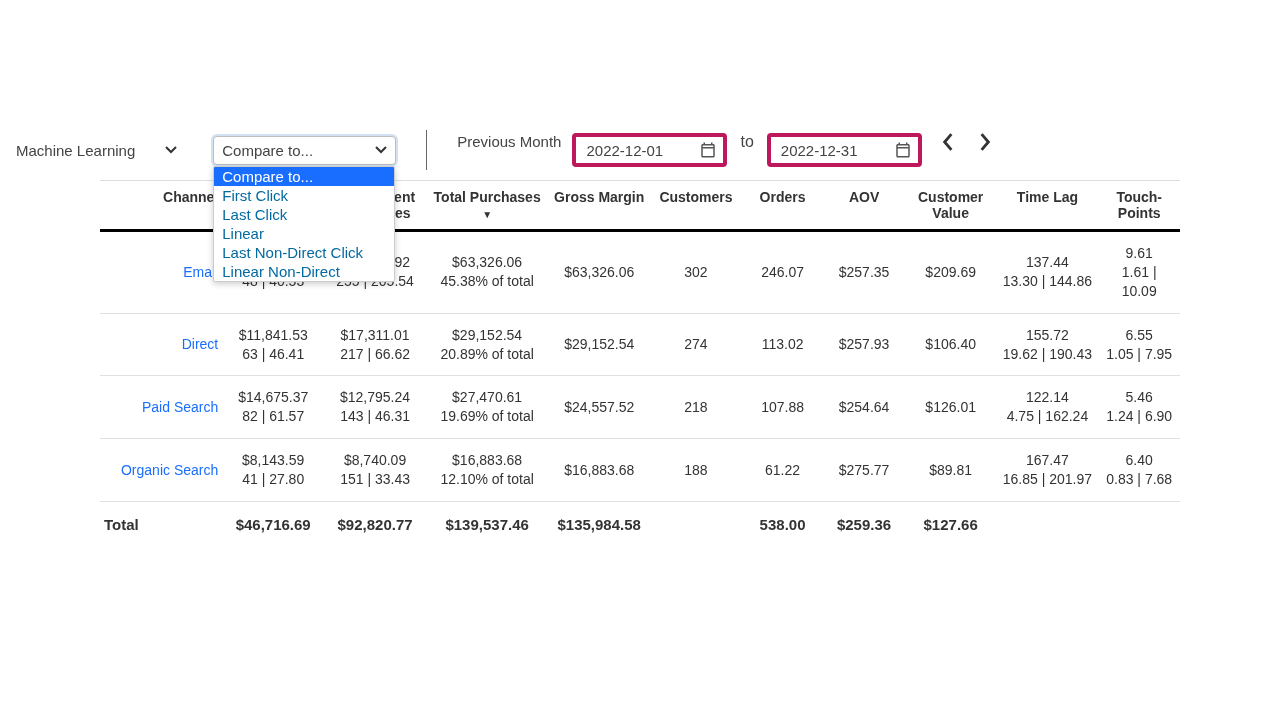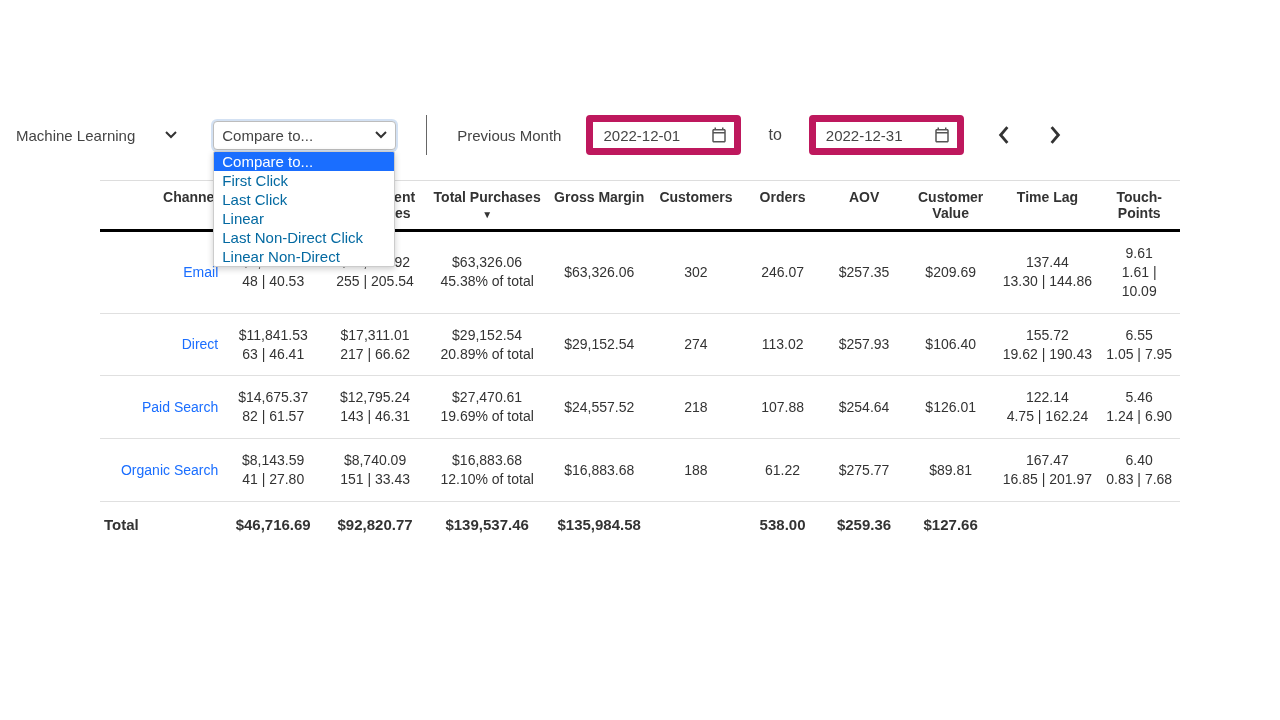--- a/index.html
+++ b/index.html
@@ -11,21 +11,21 @@
     font-size: 14px;
   }
   .container {
     width: 1280px;
     height: 720px;
     position: relative;
     padding-top: 110px;
   }
   .controls {
     position: absolute;
-    top: 119px;
+    top: 134px;
     left: 10px;
     display: flex;
     align-items: center;
     height: 32px;
   }
   .model-select {
     display: inline-flex;
     align-items: center;
     padding: 4px 6px;
     font-size: 15px;
@@ -77,30 +77,29 @@
     color: #fff;
   }
   .vdivider {
     width: 1px;
     height: 40px;
     background: #666;
     margin: 0 30px 0 30px;
   }
   .date-wrap {
     display: inline-flex;
-    align-items: center;
-    font-size: 15px;
-    color: #444;
-    gap: 21px;
+    font-size: 15px;
+    color: #444;
+    gap: 7px;
   }
   .date-label { margin-right: 4px; }
   .date-box {
     display: inline-flex;
     align-items: center;
-    border: 7px solid #be185d;
+    border: 4px solid #be185d;
     border-radius: 4px;
     padding: 4px 6px 4px 10px;
     width: 155px;
     justify-content: space-between;
     color: #444;
     cursor: pointer;
   }
   .date-box .cal-icon {
     color: #333;
   }

